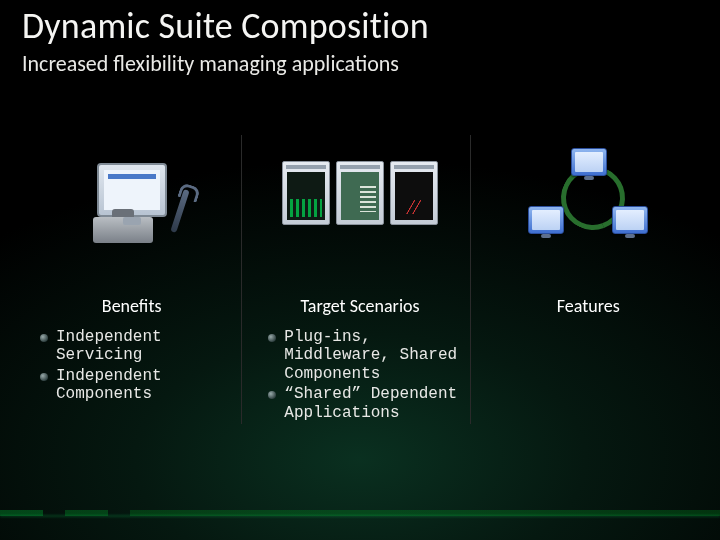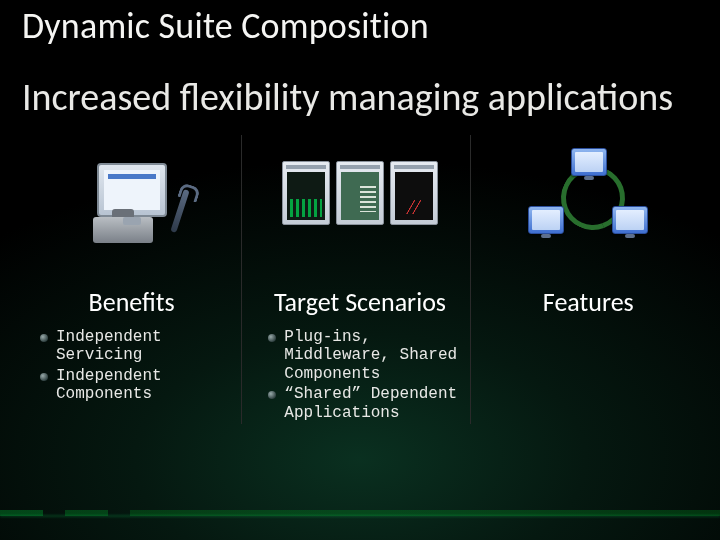--- a/index.html
+++ b/index.html
@@ -24,24 +24,23 @@
     left: 22px;
     font-size: 36px;
     font-weight: 400;
     color: #f5f5f3;
     letter-spacing: 0.2px;
   }
   .subtitle {
     position: absolute;
     top: 50px;
     left: 22px;
-    font-size: 38px;
+    font-size: 22px;
     font-weight: 400;
     color: #e9e9e6;
-    margin-top: 24px;
   }
   .columns {
     position: absolute;
     top: 135px;
     left: 22px;
     right: 22px;
     display: flex;
     gap: 0;
   }
   .col {
@@ -55,21 +54,21 @@
     padding-left: 8px;
   }
   .icon-area {
     height: 115px;
     width: 100%;
     display: flex;
     align-items: center;
     justify-content: center;
   }
   .col-heading {
-    font-size: 26px;
+    font-size: 18px;
     margin: 8px 0 6px 0;
     text-align: center;
     line-height: 1.05;
     min-height: 58px;
     display: flex;
     align-items: flex-end;
     justify-content: center;
   }
   .bullets {
     list-style: none;

